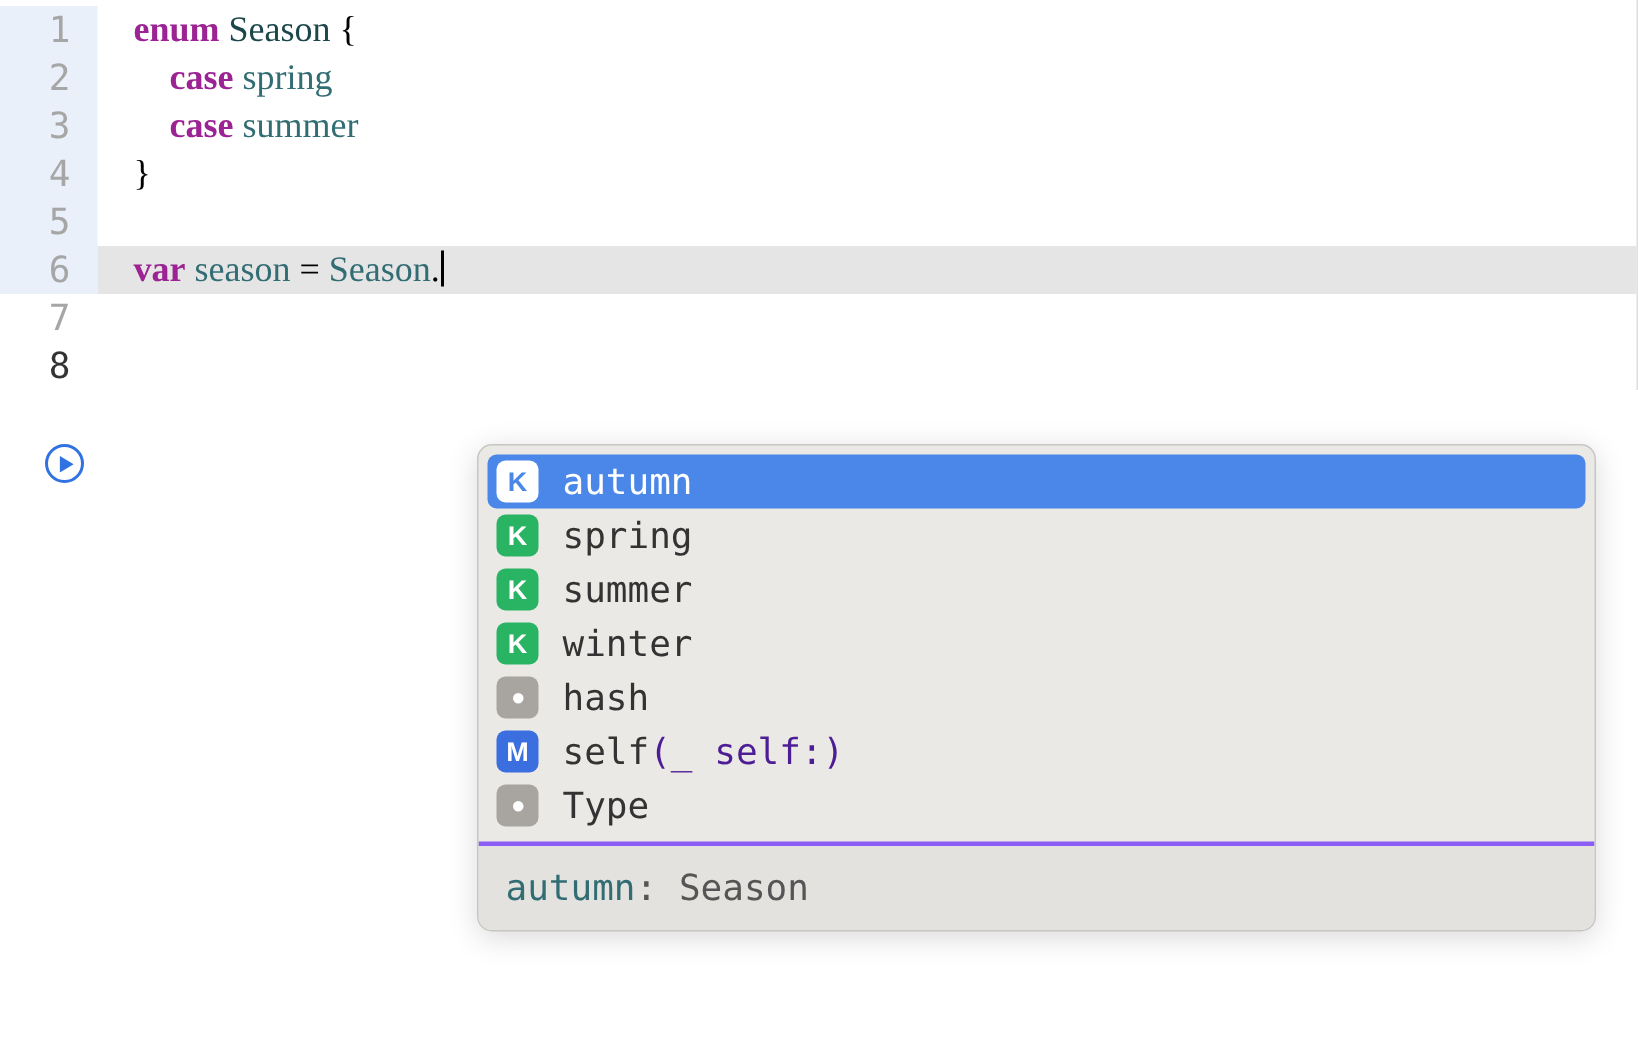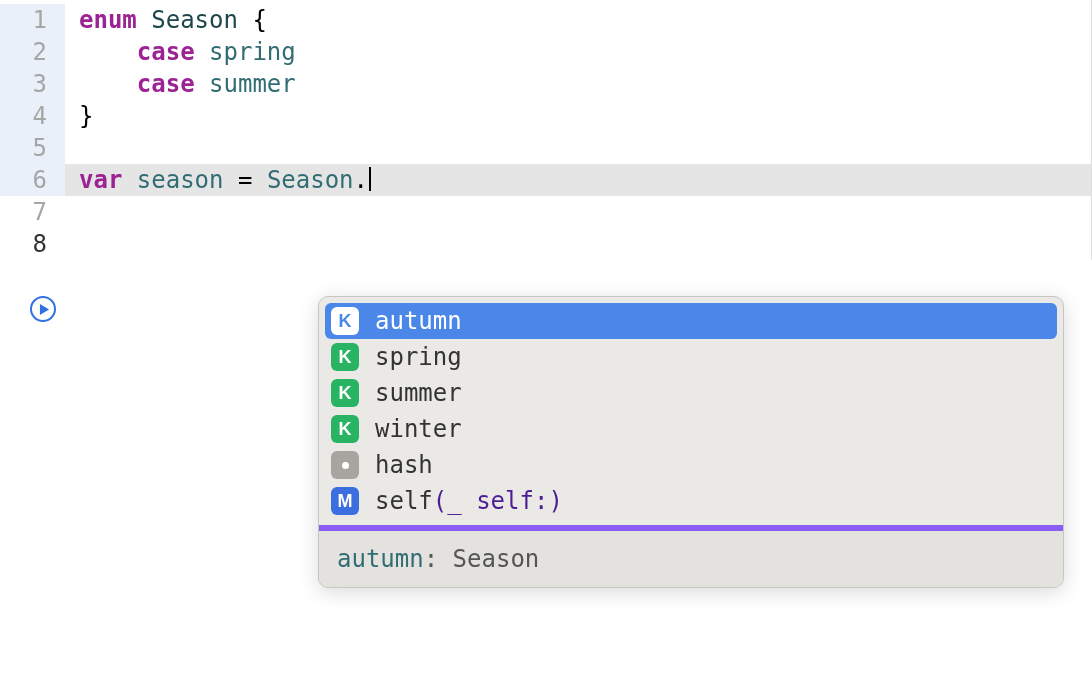--- a/index.html
+++ b/index.html
@@ -44,21 +44,22 @@
     }
     .code {
       flex: 1;
       padding-top: 4px;
       border-right: 1px solid #ddd;
     }
     .code-line {
       height: 32px;
       line-height: 32px;
       white-space: pre;
-      padding-left: 14px;
+      padding-left: 24px;
+      font-family: Liberation Serif, serif;
     }
     .code-line.current {
       background: #e5e5e5;
     }
     .kw-enum, .kw-case, .kw-var {
       color: #9b2393;
       font-weight: 700;
     }
     .type-name {
       color: #1c464a;
@@ -174,21 +175,21 @@
       border-radius: 50%;
     }
     .completion-label {
       color: #333333;
       font-weight: 500;
     }
     .completion-label .dim {
       color: #4c1d95;
     }
     .completion-detail {
-      border-top: 6px solid #8b5cf6;
+      border-top: 3px solid #8b5cf6;
       padding: 14px 18px;
       background: #e4e2df;
       font-weight: 500;
     }
     .detail-name {
       color: #326d74;
     }
     .detail-sep {
       color: #555;
     }
@@ -245,17 +246,21 @@
       <div class="completion-label">winter</div>
     </div>
     <div class="completion-item">
       <div class="badge badge-dot"></div>
       <div class="completion-label">hash</div>
     </div>
     <div class="completion-item">
       <div class="badge badge-m">M</div>
       <div class="completion-label"><span>self</span><span class="dim">(_ self:)</span></div>
     </div>
+    <div class="completion-item">
+      <div class="badge badge-dot"></div>
+      <div class="completion-label">Type</div>
+    </div>
   </div>
   <div class="completion-detail">
     <span class="detail-name">autumn</span><span class="detail-sep">: </span><span class="detail-type">Season</span>
   </div>
 </div>
 
 </body></html>

